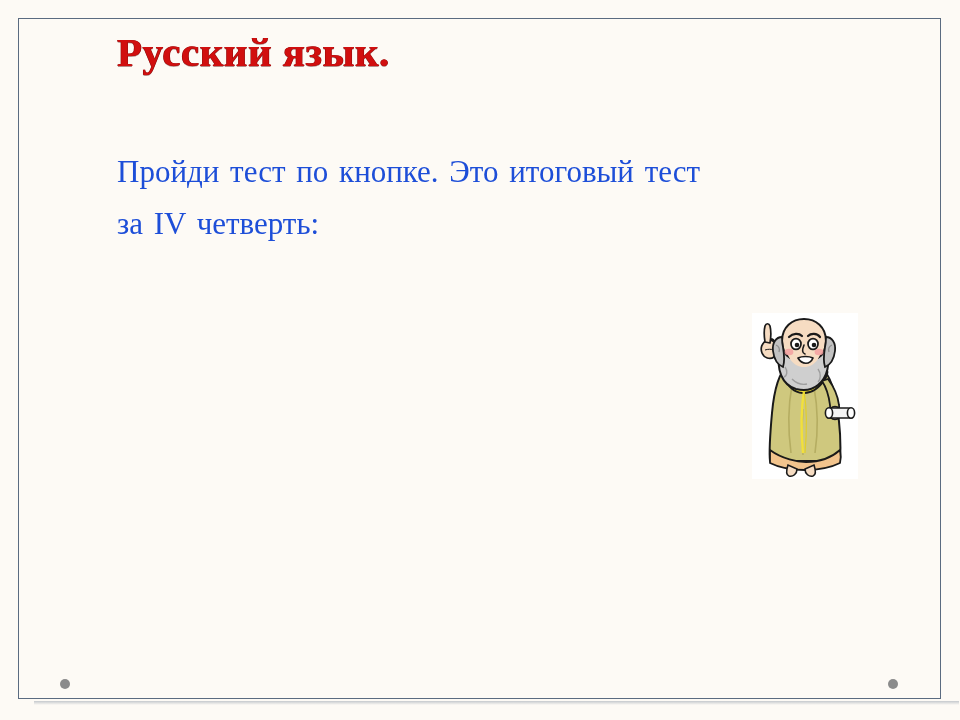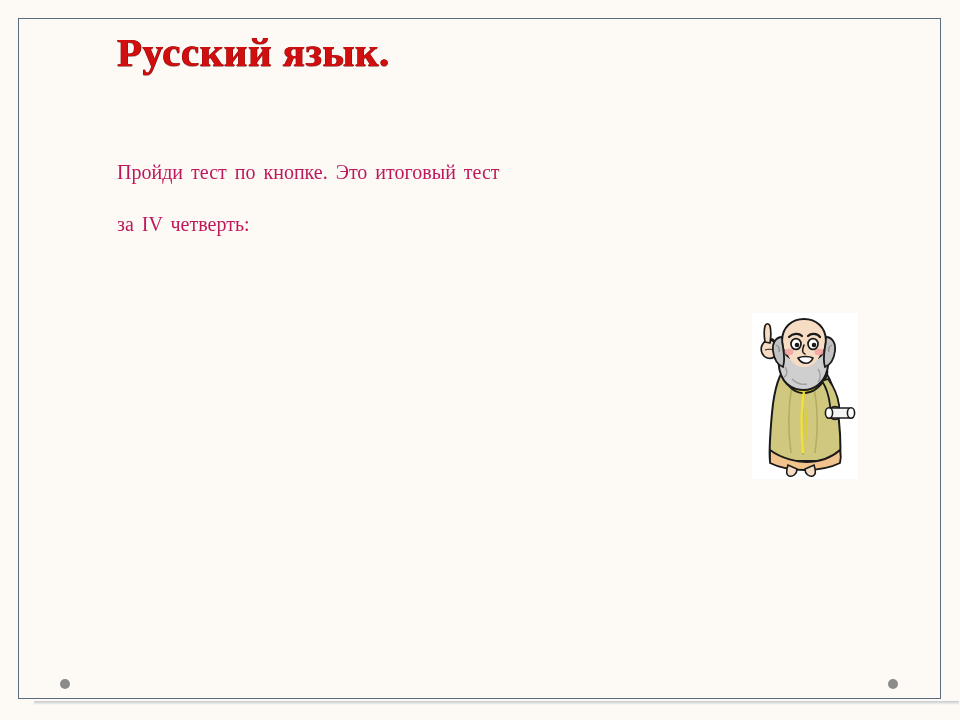--- a/index.html
+++ b/index.html
@@ -55,23 +55,23 @@
       -0.5px 0 0 #8c0b0b,
       0 0.5px 0 rgba(90,8,8,.45);
   }
 
   
   #body-text {
     position: absolute;
     left: 117px;
     top: 146px;
     width: 790px;
-    font-size: 20px;
+    font-size: 31px;
     line-height: 52px;
-    color: #be185d;
+    color: #1d4ed8;
     white-space: pre-line;
     word-spacing: 3px;
   }
 
   
   #illustration {
     position: absolute;
     left: 752px;
     top: 313px;
     width: 106px;

